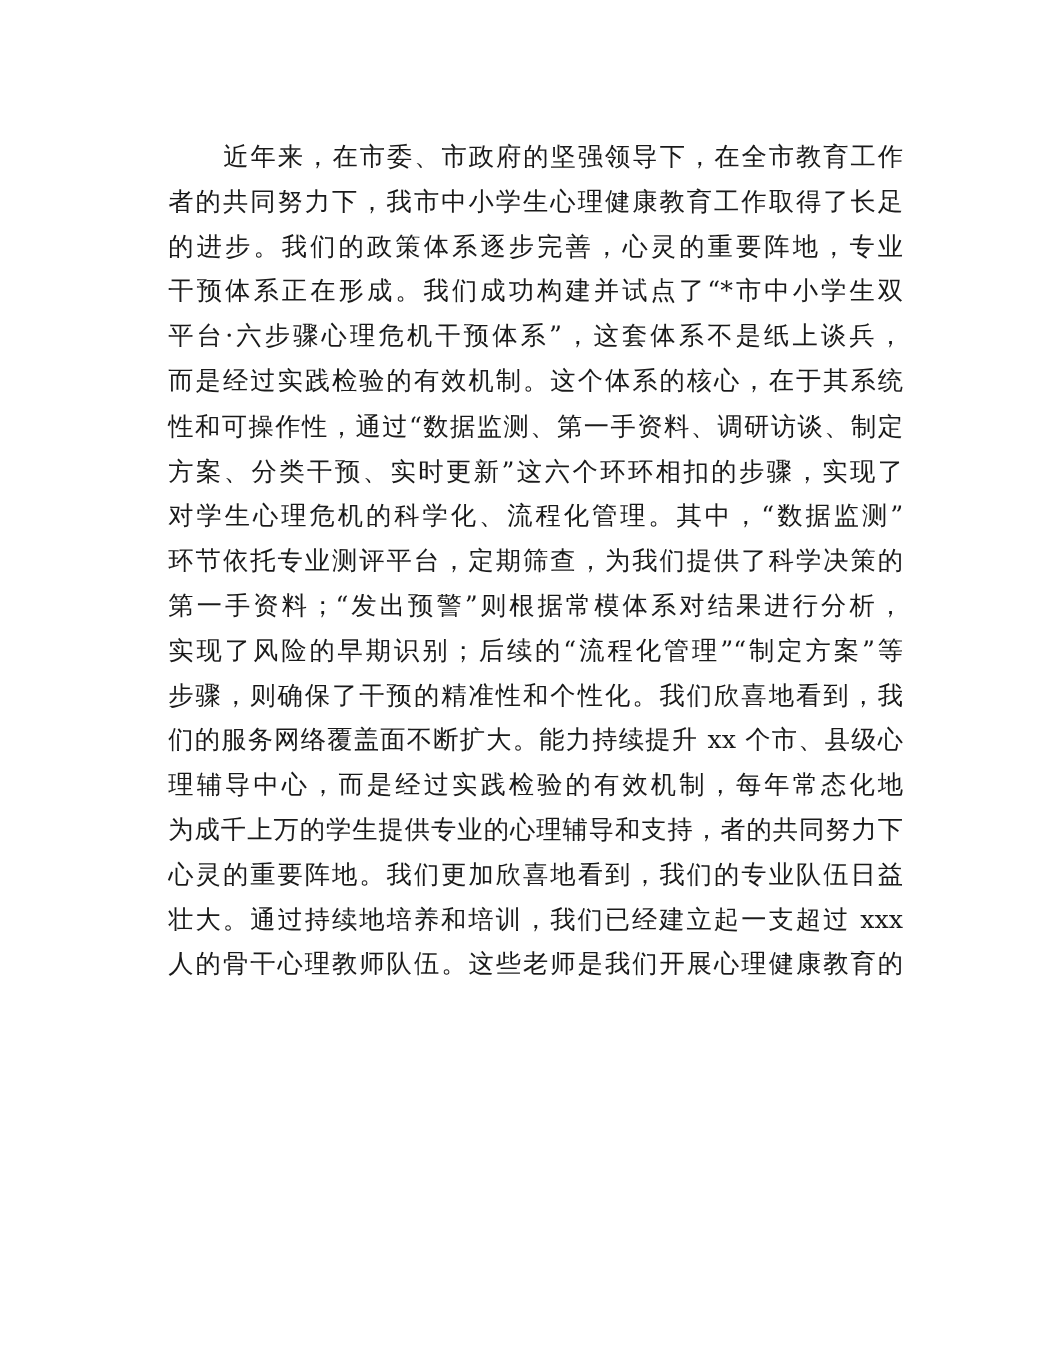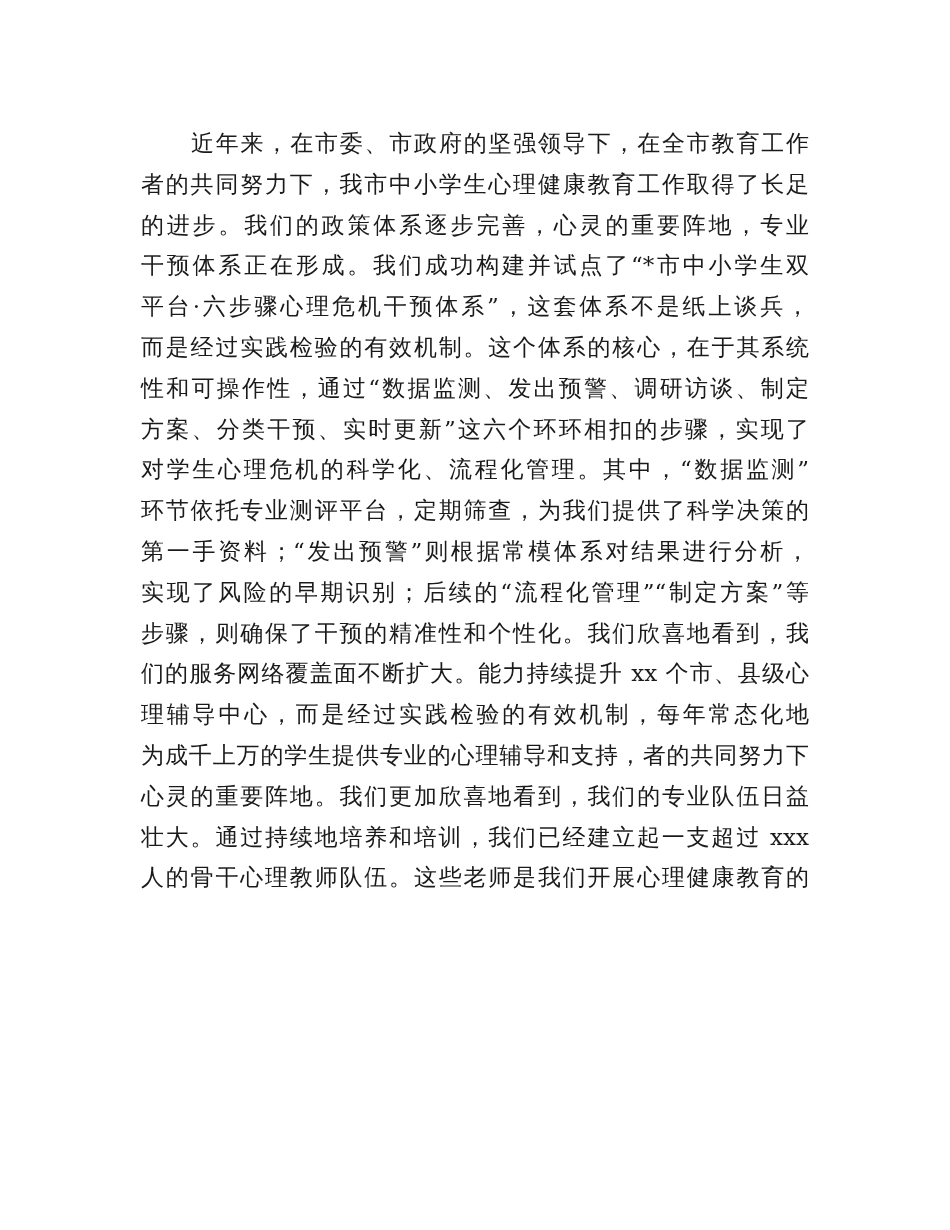--- a/index.html
+++ b/index.html
@@ -44,28 +44,28 @@
     text-align-last: justify;
   }
   .line.first {
     padding-left: 50px;
   }
 </style>
 </head>
 <body>
 
 <div class="page">
-  <div class="body-text" style="text-indent:0;letter-spacing:0;">
+  <div class="body-text" style="text-indent:0;letter-spacing:0;margin-left:12px;">
     <span class="line first">近年来，在市委、市政府的坚强领导下，在全市教育工作</span>
     <span class="line">者的共同努力下，我市中小学生心理健康教育工作取得了长足</span>
     <span class="line">的进步。我们的政策体系逐步完善，心灵的重要阵地，专业</span>
     <span class="line">干预体系正在形成。我们成功构建并试点了“*市中小学生双</span>
     <span class="line">平台·六步骤心理危机干预体系”，这套体系不是纸上谈兵，</span>
     <span class="line">而是经过实践检验的有效机制。这个体系的核心，在于其系统</span>
-    <span class="line">性和可操作性，通过“数据监测、发出预警、调研访谈、制定</span>
+    <span class="line">性和可操作性，通过“数据监测、第一手资料、调研访谈、制定</span>
     <span class="line">方案、分类干预、实时更新”这六个环环相扣的步骤，实现了</span>
     <span class="line">对学生心理危机的科学化、流程化管理。其中，“数据监测”</span>
     <span class="line">环节依托专业测评平台，定期筛查，为我们提供了科学决策的</span>
     <span class="line">第一手资料；“发出预警”则根据常模体系对结果进行分析，</span>
     <span class="line">实现了风险的早期识别；后续的“流程化管理”“制定方案”等</span>
     <span class="line">步骤，则确保了干预的精准性和个性化。我们欣喜地看到，我</span>
     <span class="line">们的服务网络覆盖面不断扩大。能力持续提升 xx 个市、县级心</span>
     <span class="line">理辅导中心，而是经过实践检验的有效机制，每年常态化地</span>
     <span class="line">为成千上万的学生提供专业的心理辅导和支持，者的共同努力下</span>
     <span class="line">心灵的重要阵地。我们更加欣喜地看到，我们的专业队伍日益</span>

